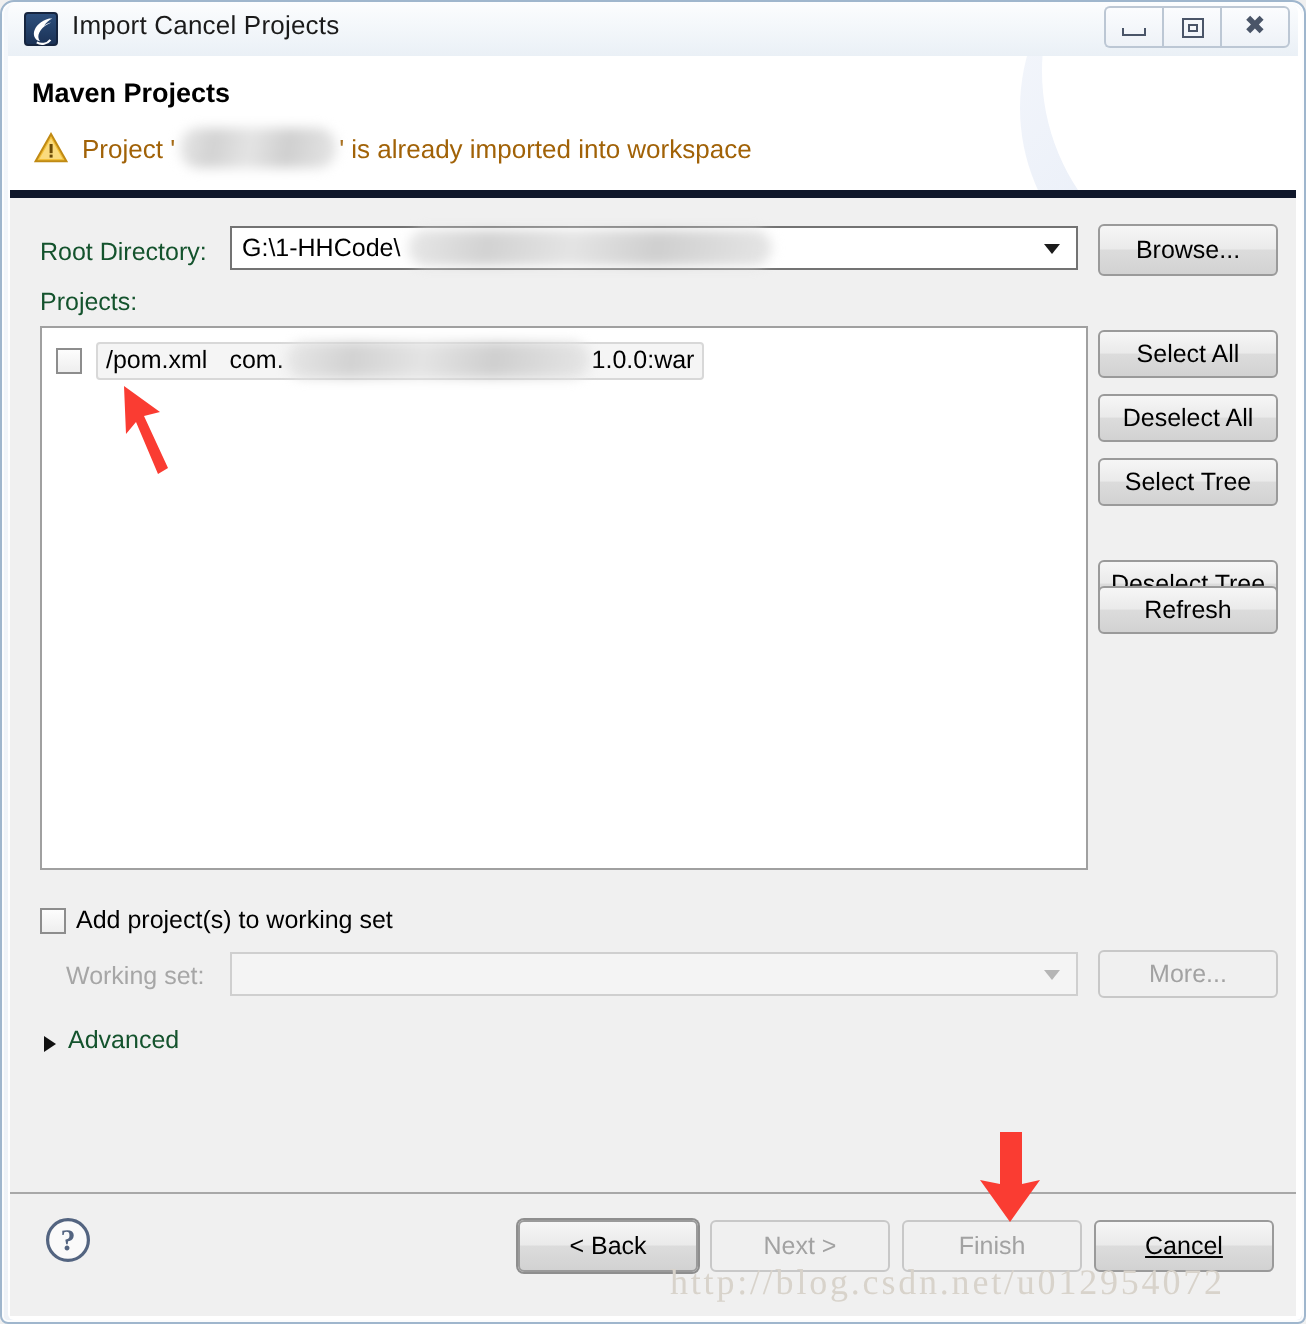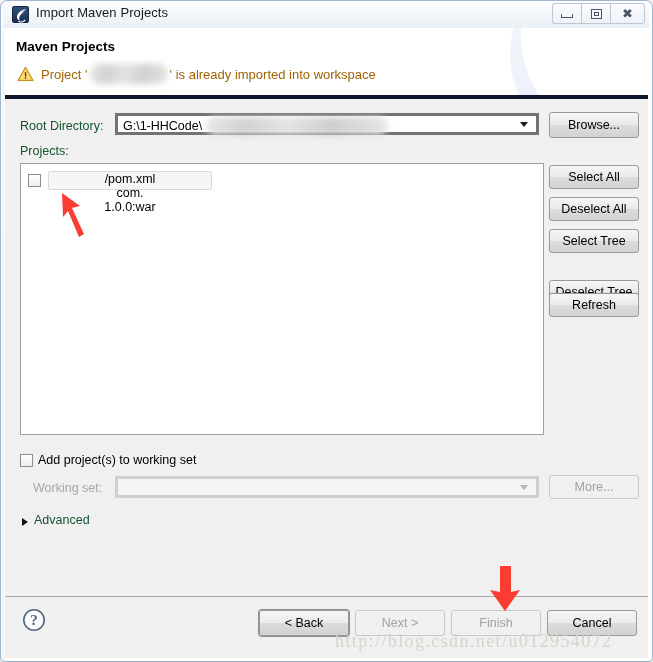--- a/index.html
+++ b/index.html
@@ -183,21 +183,21 @@
     position: absolute;
     font-size: 12.5px;
     color: #14532d;
     white-space: nowrap;
   }
 
   .combo {
     position: absolute;
     box-sizing: border-box;
     background: #ffffff;
-    border: 3px solid #737373;
+    border: 1px solid #737373;
   }
   .combo-text {
     position: absolute;
     left: 5px; top: 3px;
     font-size: 12.5px;
     color: #000000;
     white-space: nowrap;
   }
   .combo-arrow {
     position: absolute;
@@ -260,21 +260,20 @@
   .row-pill {
     position: relative;
     height: 19px;
     box-sizing: border-box;
     border: 1px solid #d8d8d8;
     border-radius: 2px;
     background: #f5f5f5;
     display: flex;
     align-items: center;
     padding: 0 4px;
-    flex-direction: column;
   }
   .row-txt {
     font-size: 12.5px;
     color: #000000;
     white-space: nowrap;
   }
 
   .chk-line {
     position: absolute;
     display: flex;
@@ -331,21 +330,21 @@
 
   <div class="titlebar">
     <div class="title-icon">
       <svg width="15" height="17" viewBox="0 0 15 17">
         <path d="M10.6 2.2 C6.4 3.4 3.6 6.0 3.0 9.0 C2.6 11.3 3.9 13.3 6.0 13.6
                  C5.0 12.4 4.9 10.9 5.7 9.3 C6.7 7.2 8.9 5.4 11.6 4.3
                  C10.2 4.6 8.9 5.2 8.0 6.0 C9.1 4.3 10.6 3.0 12.2 2.3 Z" fill="#ffffff"></path>
         <path d="M4.4 14.2 C6.6 15.6 9.6 15.0 11.2 12.9" stroke="#ffffff" stroke-width="1.1" fill="none"></path>
       </svg>
     </div>
-    <div class="title-text">Import Maven Projects</div>
+    <div class="title-text">Import Cancel Projects</div>
 
     <div class="win-btns">
       <div class="win-btn">
         <span class="glyph-min"></span>
       </div>
       <div class="win-btn">
         <span class="glyph-max"></span>
       </div>
       <div class="win-btn">
         <span class="glyph-close">✖</span>
@@ -425,21 +424,21 @@
 
   <div class="footer">
     <svg class="help-btn" viewBox="0 0 24 24">
       <circle cx="12" cy="12" r="10.2" fill="#fafafa" stroke="#536480" stroke-width="1.6"></circle>
       <text x="12" y="17" text-anchor="middle" font-family="Liberation Serif, serif" font-size="15" font-weight="bold" fill="#536480">?</text>
     </svg>
 
     <div class="btn default" style="left:254px; top:13px; width:90px; height:26px;">&lt; Back</div>
     <div class="btn disabled" style="left:350px; top:13px; width:90px; height:26px;">Next &gt;</div>
     <div class="btn disabled" style="left:446px; top:13px; width:90px; height:26px;">Finish</div>
-    <div class="btn" style="left:542px; top:13px; width:90px; height:26px;">Cancel</div>
+    <div class="btn" style="left:542px; top:13px; width:90px; height:26px;text-decoration:underline;">Cancel</div>
   </div>
 
   <div class="watermark">http://blog.csdn.net/u012954072</div>
 
   <svg class="arrow" style="left:58px; top:190px;" width="56" height="56">
     <path d="M4 3 L22 16 L14 18 L26 44 L21 47 L10 21 L5 27 Z" fill="#fa3c32"></path>
   </svg>
 
   <svg class="arrow" style="left:486px; top:566px;" width="40" height="52">
     <path d="M14 0 L25 0 L25 26 L34 24 L19 45 L4 24 L14 26 Z" fill="#fa3c32"></path>

